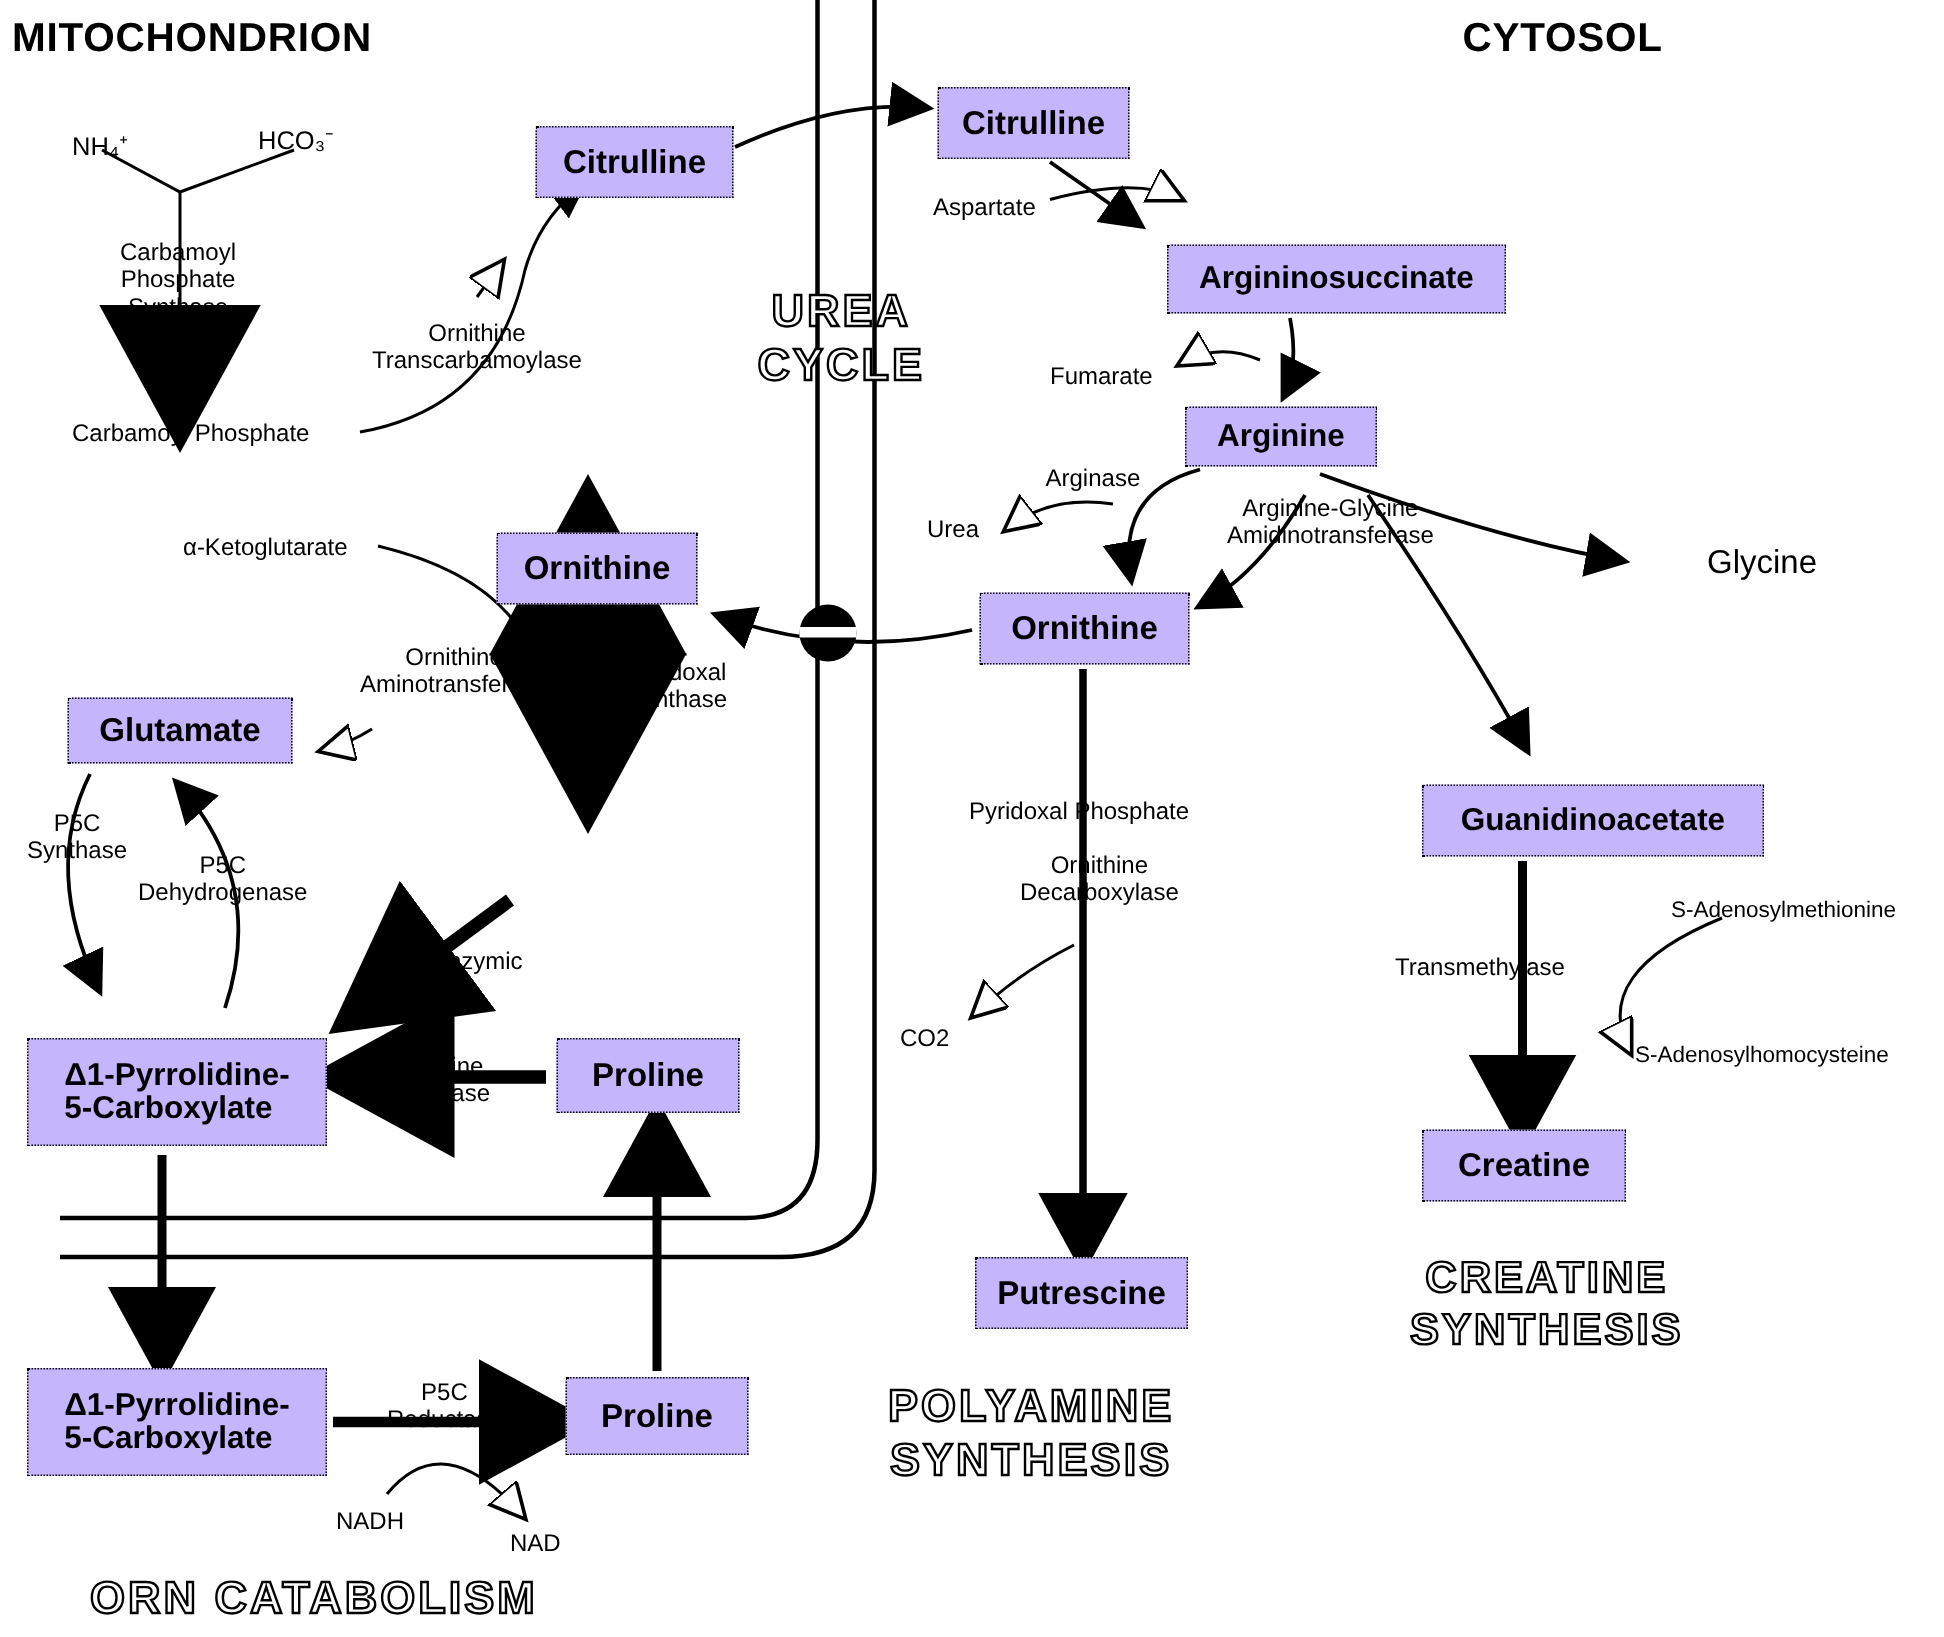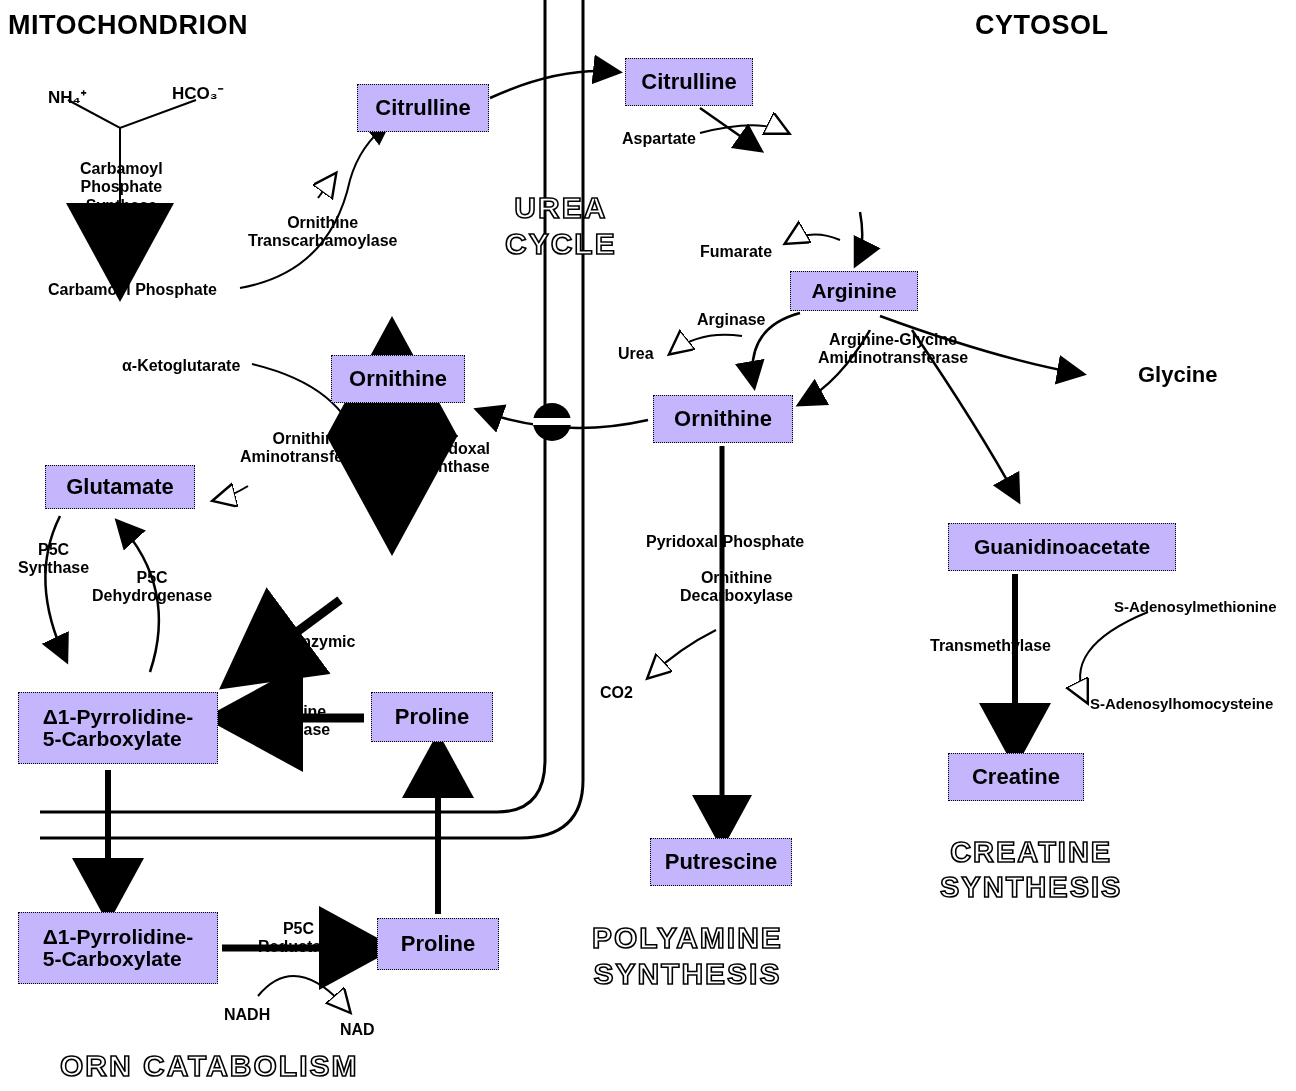--- a/index.html
+++ b/index.html
@@ -31,21 +31,21 @@
     display: flex;
     align-items: center;
     justify-content: center;
     font-weight: bold;
     line-height: 1.05;
     box-sizing: border-box;
     padding: 2px 4px;
   }
   .lbl {
     position: absolute;
-    font-weight: bold;
+    font-weight: normal;
     text-align: center;
     line-height: 1.15;
     white-space: pre-line;
   }
   .compartment {
     position: absolute;
     font-weight: bold;
     font-size: 27px;
     letter-spacing: 0.5px;
   }
@@ -154,20 +154,21 @@
   <div class="outline-text" style="left:592px; top:920px; font-size:30px;">POLYAMINE
 SYNTHESIS</div>
   <div class="outline-text" style="left:940px; top:835px; font-size:29px;">CREATINE
 SYNTHESIS</div>
   <div class="outline-text" style="left:60px; top:1048px; font-size:30px;">ORN CATABOLISM</div>
 
   <div class="node" style="left:357px; top:84px; width:132px; height:48px; font-size:22px;">Citrulline</div>
 
   <div class="node" style="left:625px; top:58px; width:128px; height:48px; font-size:22px;">Citrulline</div>
 
+  <div class="node" style="left:778px; top:163px; width:226px; height:46px; font-size:21px;">Argininosuccinate</div>
 
   <div class="node" style="left:790px; top:271px; width:128px; height:40px; font-size:21px;">Arginine</div>
 
   <div class="node" style="left:331px; top:355px; width:134px; height:48px; font-size:22px;">Ornithine</div>
 
   <div class="node" style="left:653px; top:395px; width:140px; height:48px; font-size:22px;">Ornithine</div>
 
   <div class="node" style="left:45px; top:465px; width:150px; height:44px; font-size:22px;">Glutamate</div>
 
 

